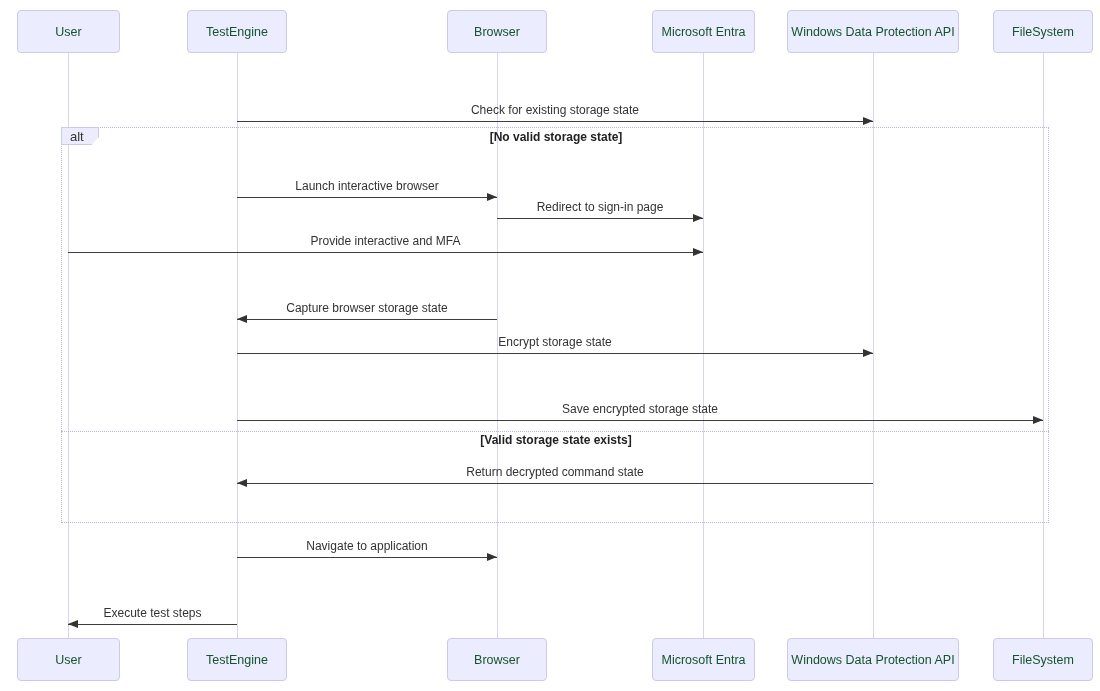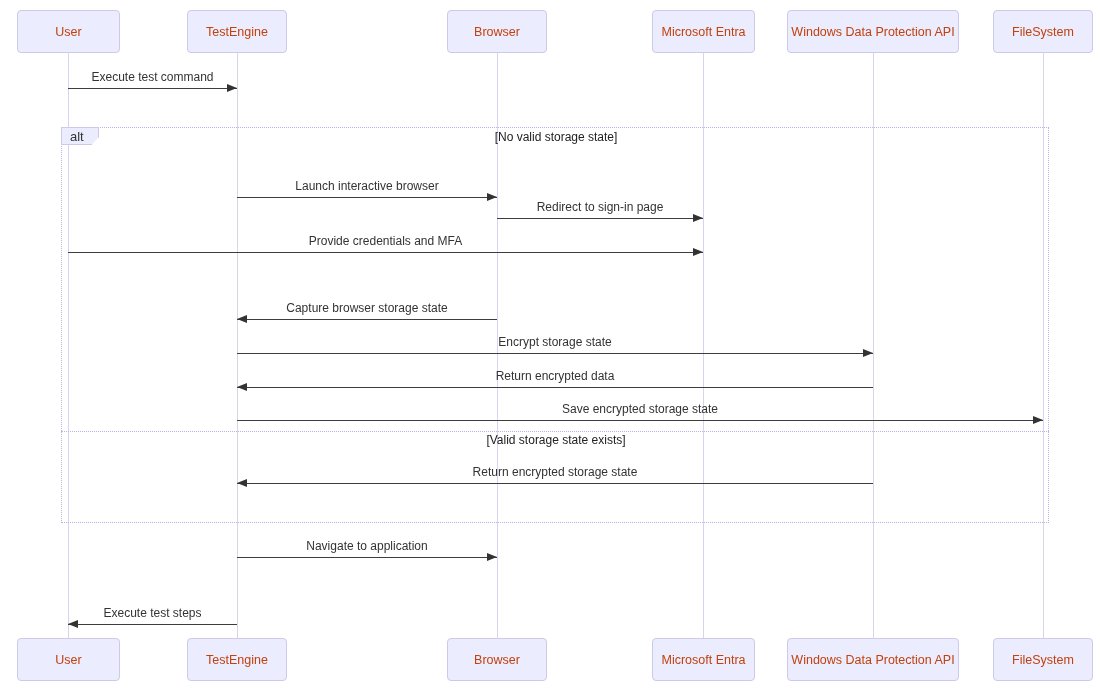--- a/index.html
+++ b/index.html
@@ -24,21 +24,21 @@
   .actor {
     position: absolute;
     height: 43px;
     background: #ececff;
     border: 1px solid #cdc9e8;
     border-radius: 4px;
     display: flex;
     align-items: center;
     justify-content: center;
     font-size: 12.5px;
-    color: #c2410c;
+    color: #14532d;
   }
   
   .msg { position: absolute; }
   .msg-label {
     text-align: center;
     font-size: 12px;
     color: #333;
     white-space: nowrap;
     padding-bottom: 3px;
     line-height: 16px;
@@ -79,21 +79,21 @@
     clip-path: polygon(0 0, 100% 0, 100% 55%, 80% 100%, 0 100%);
     font-size: 13px;
     color: #333;
     line-height: 17px;
     padding-left: 8px;
   }
   .cond-label {
     position: absolute;
     transform: translateX(-50%);
     font-size: 12px;
-    font-weight: 400;
+    font-weight: 700;
     color: #222;
     white-space: nowrap;
     line-height: 15px;
   }
 </style>
 </head>
 <body>
 
 <div id="stage">
 
@@ -141,80 +141,74 @@
   <div class="actor" style="left:652px; top:638px; width:103px">
       <span>Microsoft Entra</span>
     </div>
   <div class="actor" style="left:787px; top:638px; width:172px">
       <span>Windows Data Protection API</span>
     </div>
   <div class="actor" style="left:993px; top:638px; width:100px">
       <span>FileSystem</span>
     </div>
 
-  <div class="msg" style="left:68px;  top:69px;  width:169px">
-    <div class="msg-label">Execute test command</div>
-    <div class="msg-line">
-        <i class="ah right"></i>
-      </div>
-  </div>
-
+
+  <div class="msg" style="left:237px; top:102px; width:636px">
+    <div class="msg-label">Check for existing storage state</div>
+    <div class="msg-line">
+        <i class="ah right"></i>
+      </div>
+  </div>
 
   <div class="msg" style="left:237px; top:178px; width:260px">
     <div class="msg-label">Launch interactive browser</div>
     <div class="msg-line">
         <i class="ah right"></i>
       </div>
   </div>
 
   <div class="msg" style="left:497px; top:199px; width:206px">
     <div class="msg-label">Redirect to sign-in page</div>
     <div class="msg-line">
         <i class="ah right"></i>
       </div>
   </div>
 
   <div class="msg" style="left:68px;  top:233px; width:635px">
-    <div class="msg-label">Provide credentials and MFA</div>
+    <div class="msg-label">Provide interactive and MFA</div>
     <div class="msg-line">
         <i class="ah right"></i>
       </div>
   </div>
 
 
   <div class="msg" style="left:237px; top:300px; width:260px">
     <div class="msg-label">Capture browser storage state</div>
     <div class="msg-line">
         <i class="ah left"></i>
       </div>
   </div>
 
   <div class="msg" style="left:237px; top:334px; width:636px">
     <div class="msg-label">Encrypt storage state</div>
     <div class="msg-line">
         <i class="ah right"></i>
       </div>
   </div>
 
-  <div class="msg" style="left:237px; top:368px; width:636px">
-    <div class="msg-label">Return encrypted data</div>
-    <div class="msg-line">
-        <i class="ah left"></i>
-      </div>
-  </div>
 
   <div class="msg" style="left:237px; top:401px; width:806px">
     <div class="msg-label">Save encrypted storage state</div>
     <div class="msg-line">
         <i class="ah right"></i>
       </div>
   </div>
 
   <div class="msg" style="left:237px; top:464px; width:636px">
-    <div class="msg-label">Return encrypted storage state</div>
+    <div class="msg-label">Return decrypted command state</div>
     <div class="msg-line">
         <i class="ah left"></i>
       </div>
   </div>
 
 
   <div class="msg" style="left:237px; top:538px; width:260px">
     <div class="msg-label">Navigate to application</div>
     <div class="msg-line">
         <i class="ah right"></i>

